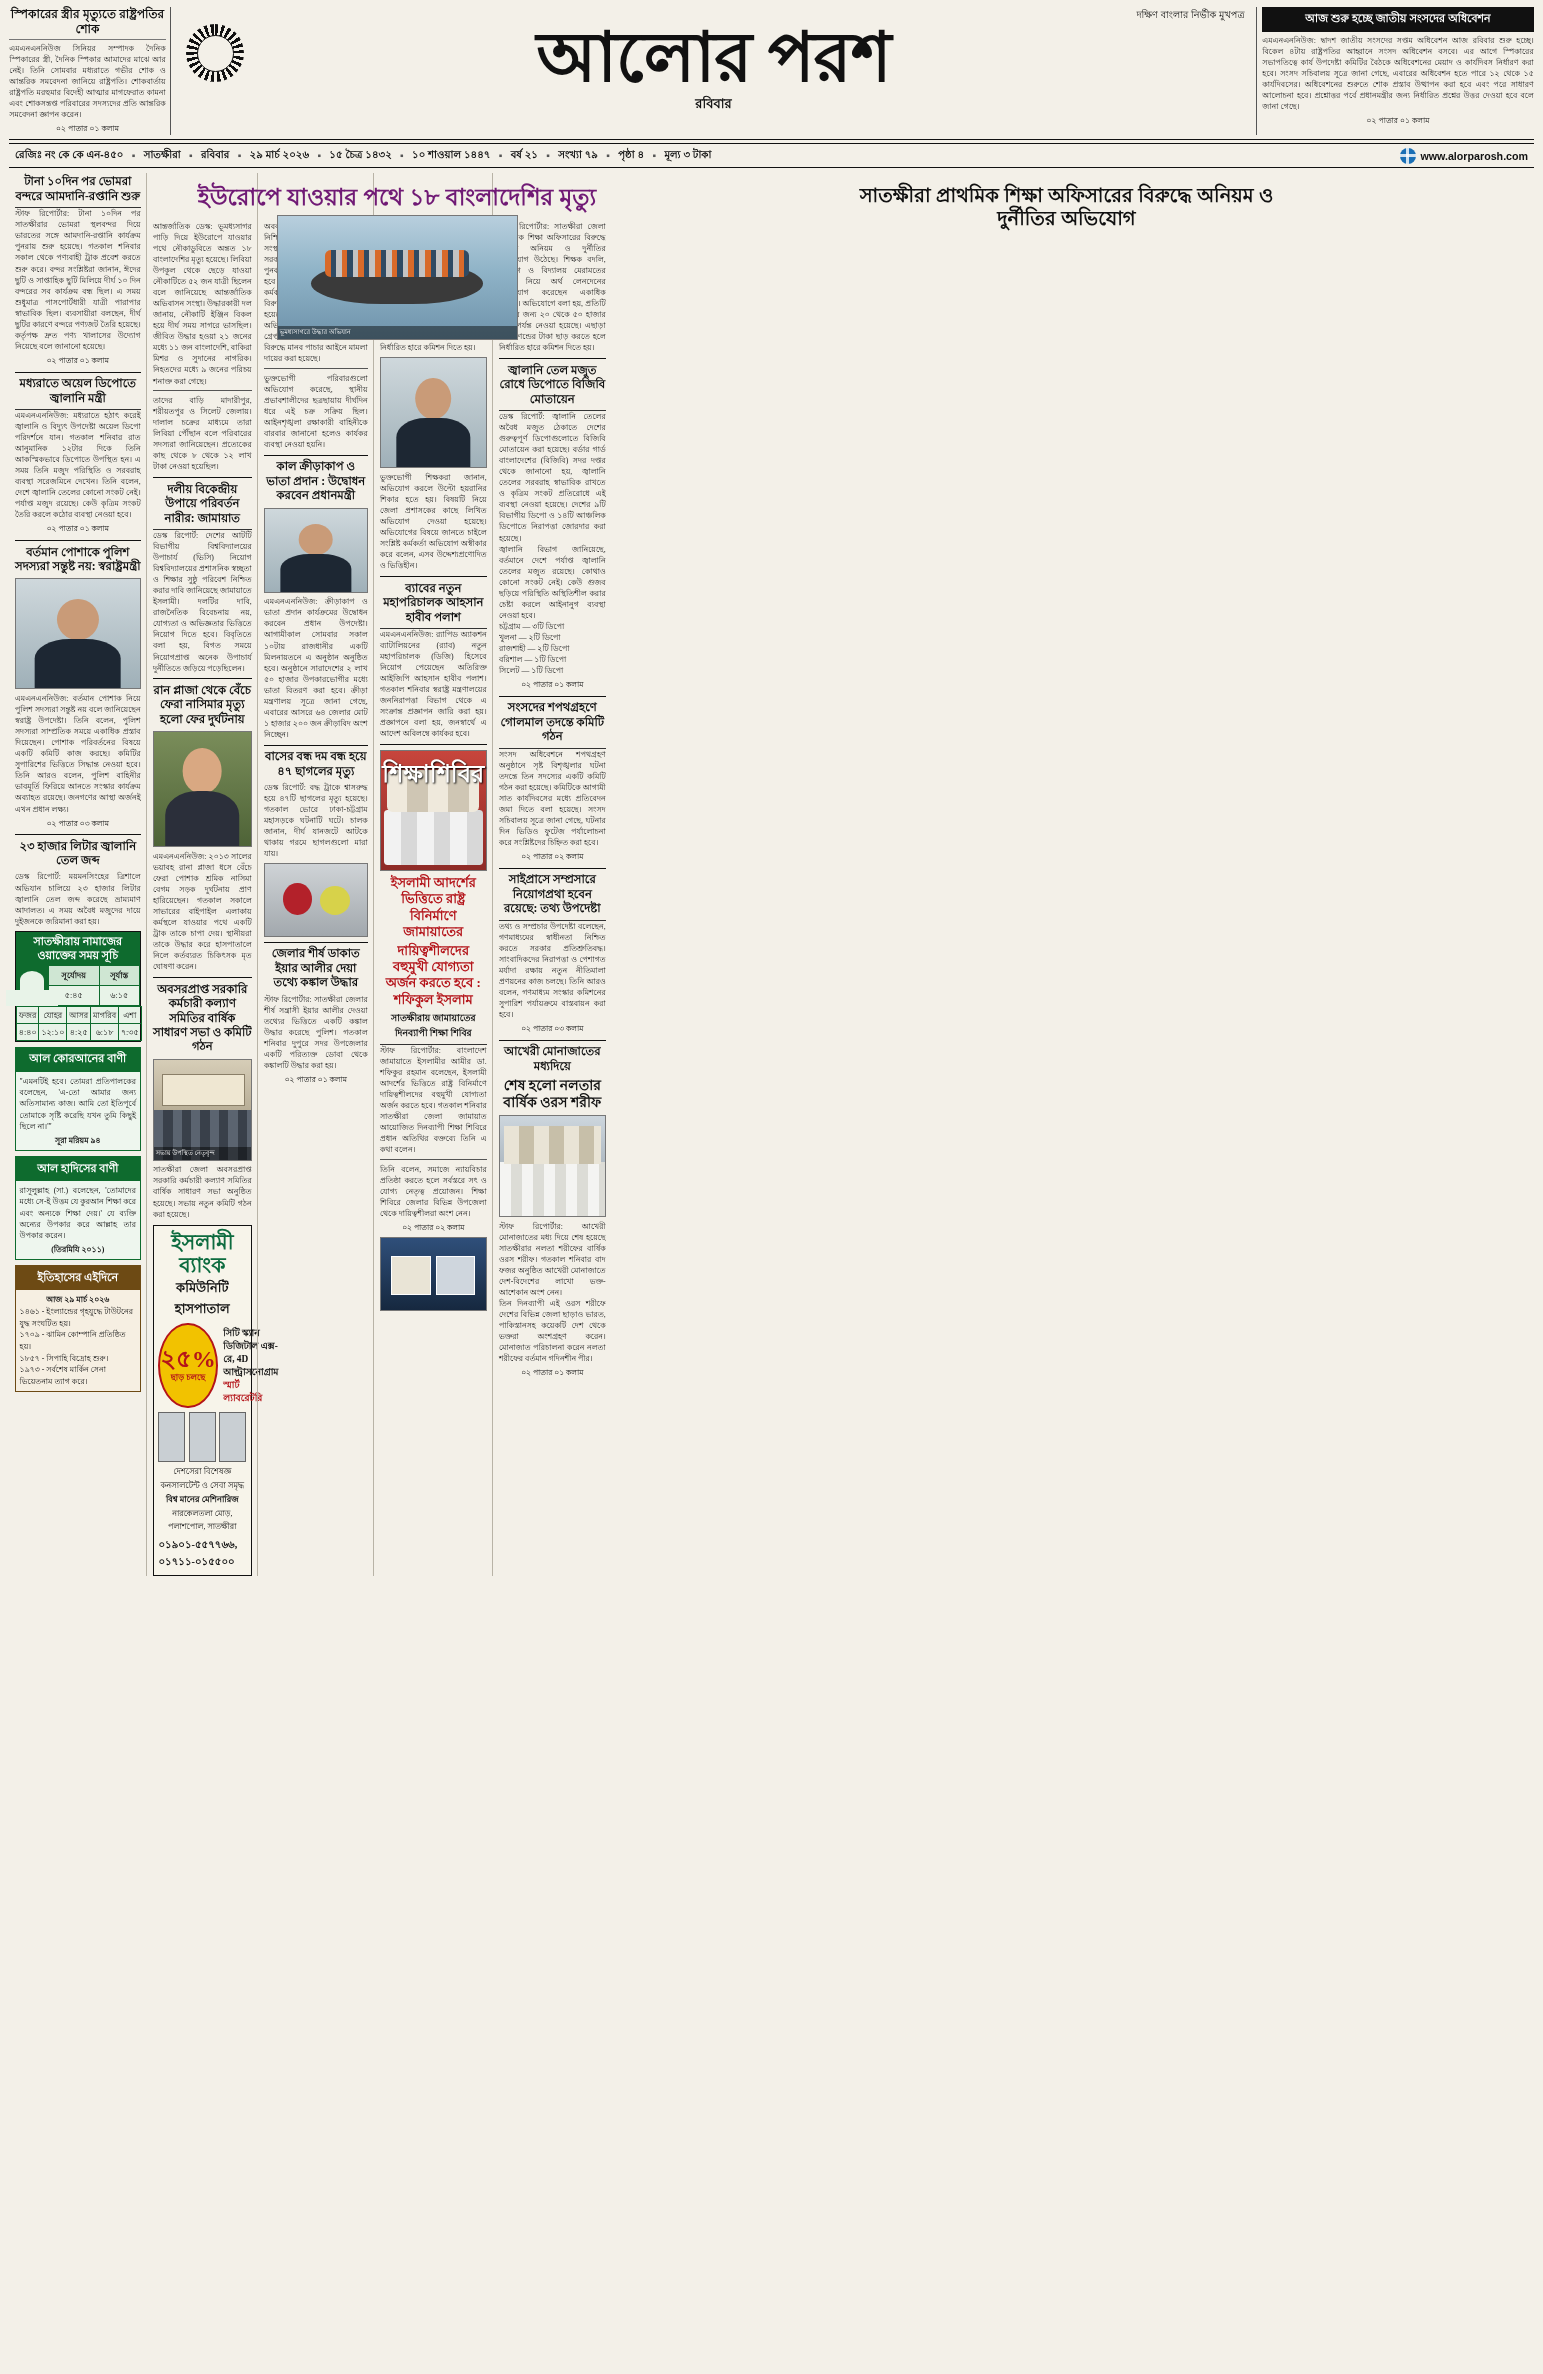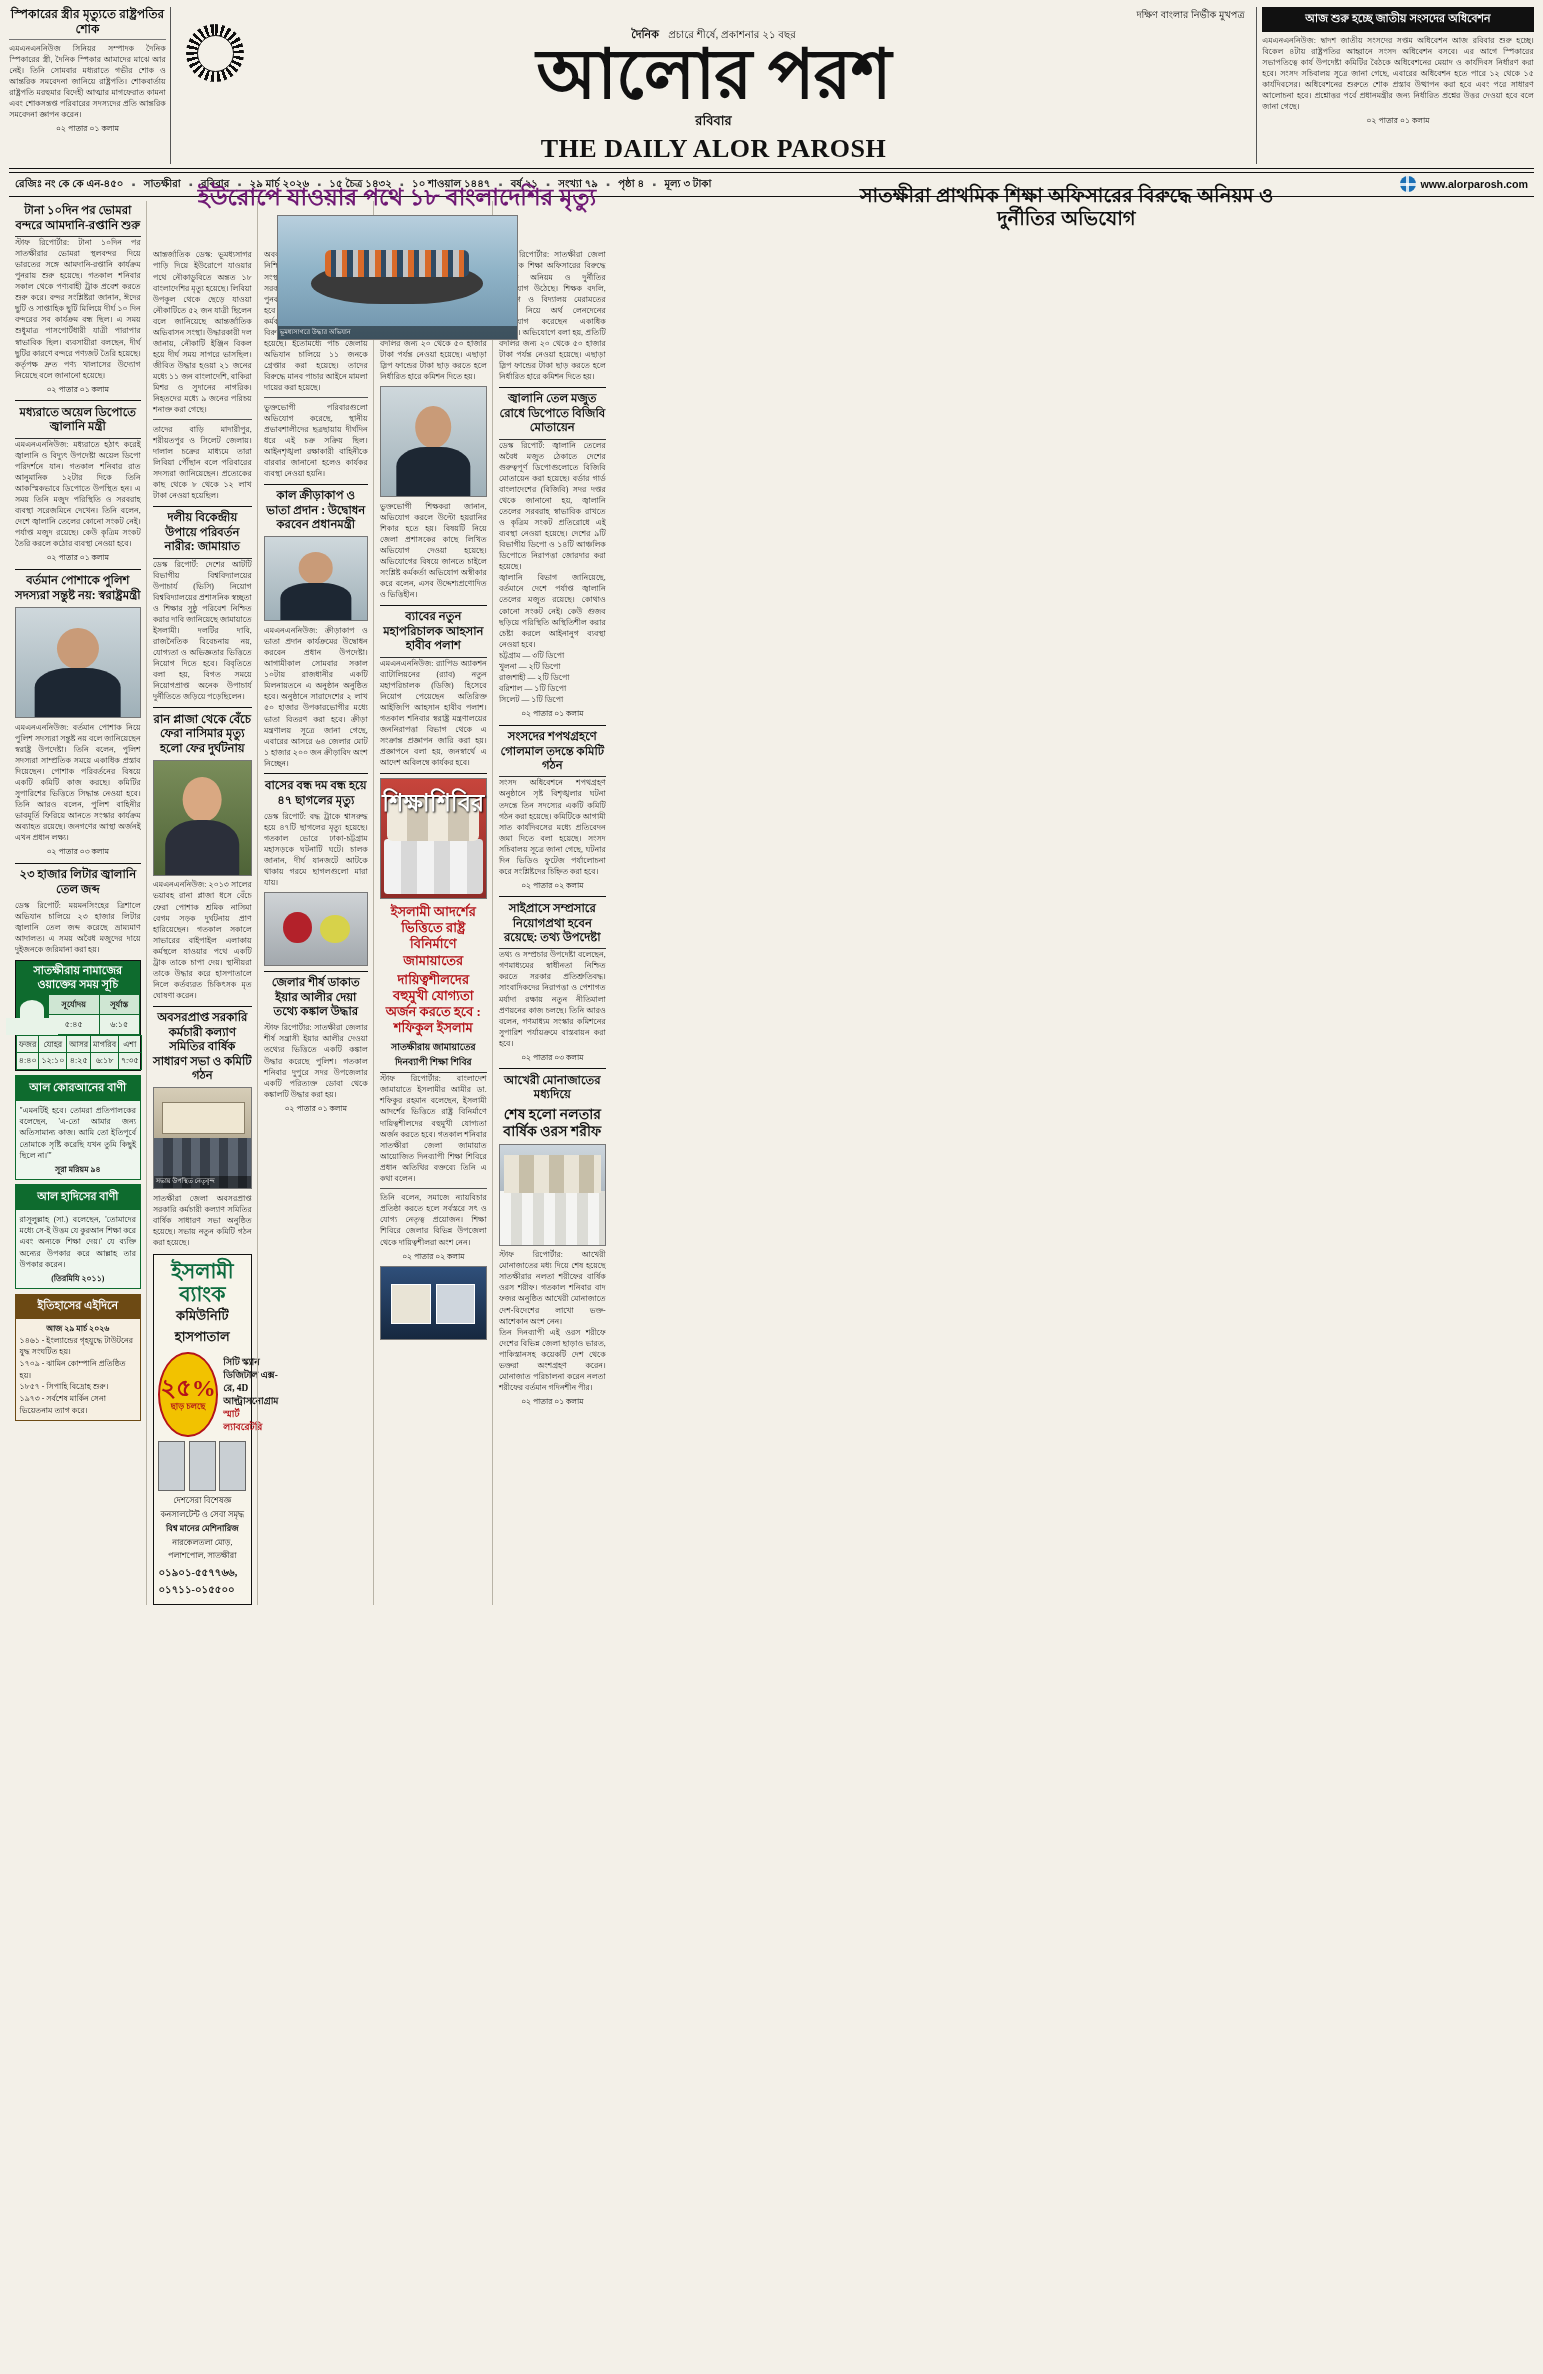--- a/index.html
+++ b/index.html
@@ -342,27 +342,22 @@
 
     <div class="mast-left">
       <div class="t">স্পিকারের স্ত্রীর মৃত্যুতে রাষ্ট্রপতির শোক</div>
       <div class="body-txt">এমএনএননিউজ সিনিয়র সম্পাদক দৈনিক স্পিকারের স্ত্রী, দৈনিক স্পিকার আমাদের মাঝে আর নেই। তিনি সোমবার মধ্যরাতে গভীর শোক ও আন্তরিক সমবেদনা জানিয়ে রাষ্ট্রপতি। শোকবার্তায় রাষ্ট্রপতি মরহুমার বিদেহী আত্মার মাগফেরাত কামনা এবং শোকসন্তপ্ত পরিবারের সদস্যদের প্রতি আন্তরিক সমবেদনা জ্ঞাপন করেন।</div>
       <div class="tail">০২ পাতার ০১ কলাম</div>
     </div>
 
     <div class="mast-center">
       <div class="logo-sun"></div>
       <div class="mast-top-line">দক্ষিণ বাংলার নির্ভীক মুখপত্র</div>
-      <div class="mast-sub-row">
-        <span class="daily-badge">দৈনিক</span>
-        <span>প্রচারে শীর্ষে, প্রকাশনার ২১ বছর</span>
-      </div>
       <div class="mast-title">আলোর পরশ</div>
       <div class="mast-sunday">রবিবার</div>
-      <div class="mast-eng">THE DAILY ALOR PAROSH</div>
     </div>
 
     <div class="mast-right">
       <div class="hdr">আজ শুরু হচ্ছে জাতীয় সংসদের অধিবেশন</div>
       <div class="body-txt">এমএনএননিউজ: দ্বাদশ জাতীয় সংসদের সপ্তম অধিবেশন আজ রবিবার শুরু হচ্ছে। বিকেল ৪টায় রাষ্ট্রপতির আহ্বানে সংসদ অধিবেশন বসবে। এর আগে স্পিকারের সভাপতিত্বে কার্য উপদেষ্টা কমিটির বৈঠকে অধিবেশনের মেয়াদ ও কার্যদিবস নির্ধারণ করা হবে। সংসদ সচিবালয় সূত্রে জানা গেছে, এবারের অধিবেশন হতে পারে ১২ থেকে ১৫ কার্যদিবসের। অধিবেশনের শুরুতে শোক প্রস্তাব উত্থাপন করা হবে এবং পরে সাধারণ আলোচনা হবে। প্রশ্নোত্তর পর্বে প্রধানমন্ত্রীর জন্য নির্ধারিত প্রশ্নের উত্তর দেওয়া হবে বলে জানা গেছে।</div>
       <div class="tail">০২ পাতার ০১ কলাম</div>
     </div>
   </div>
 
   <div class="infostrip">

